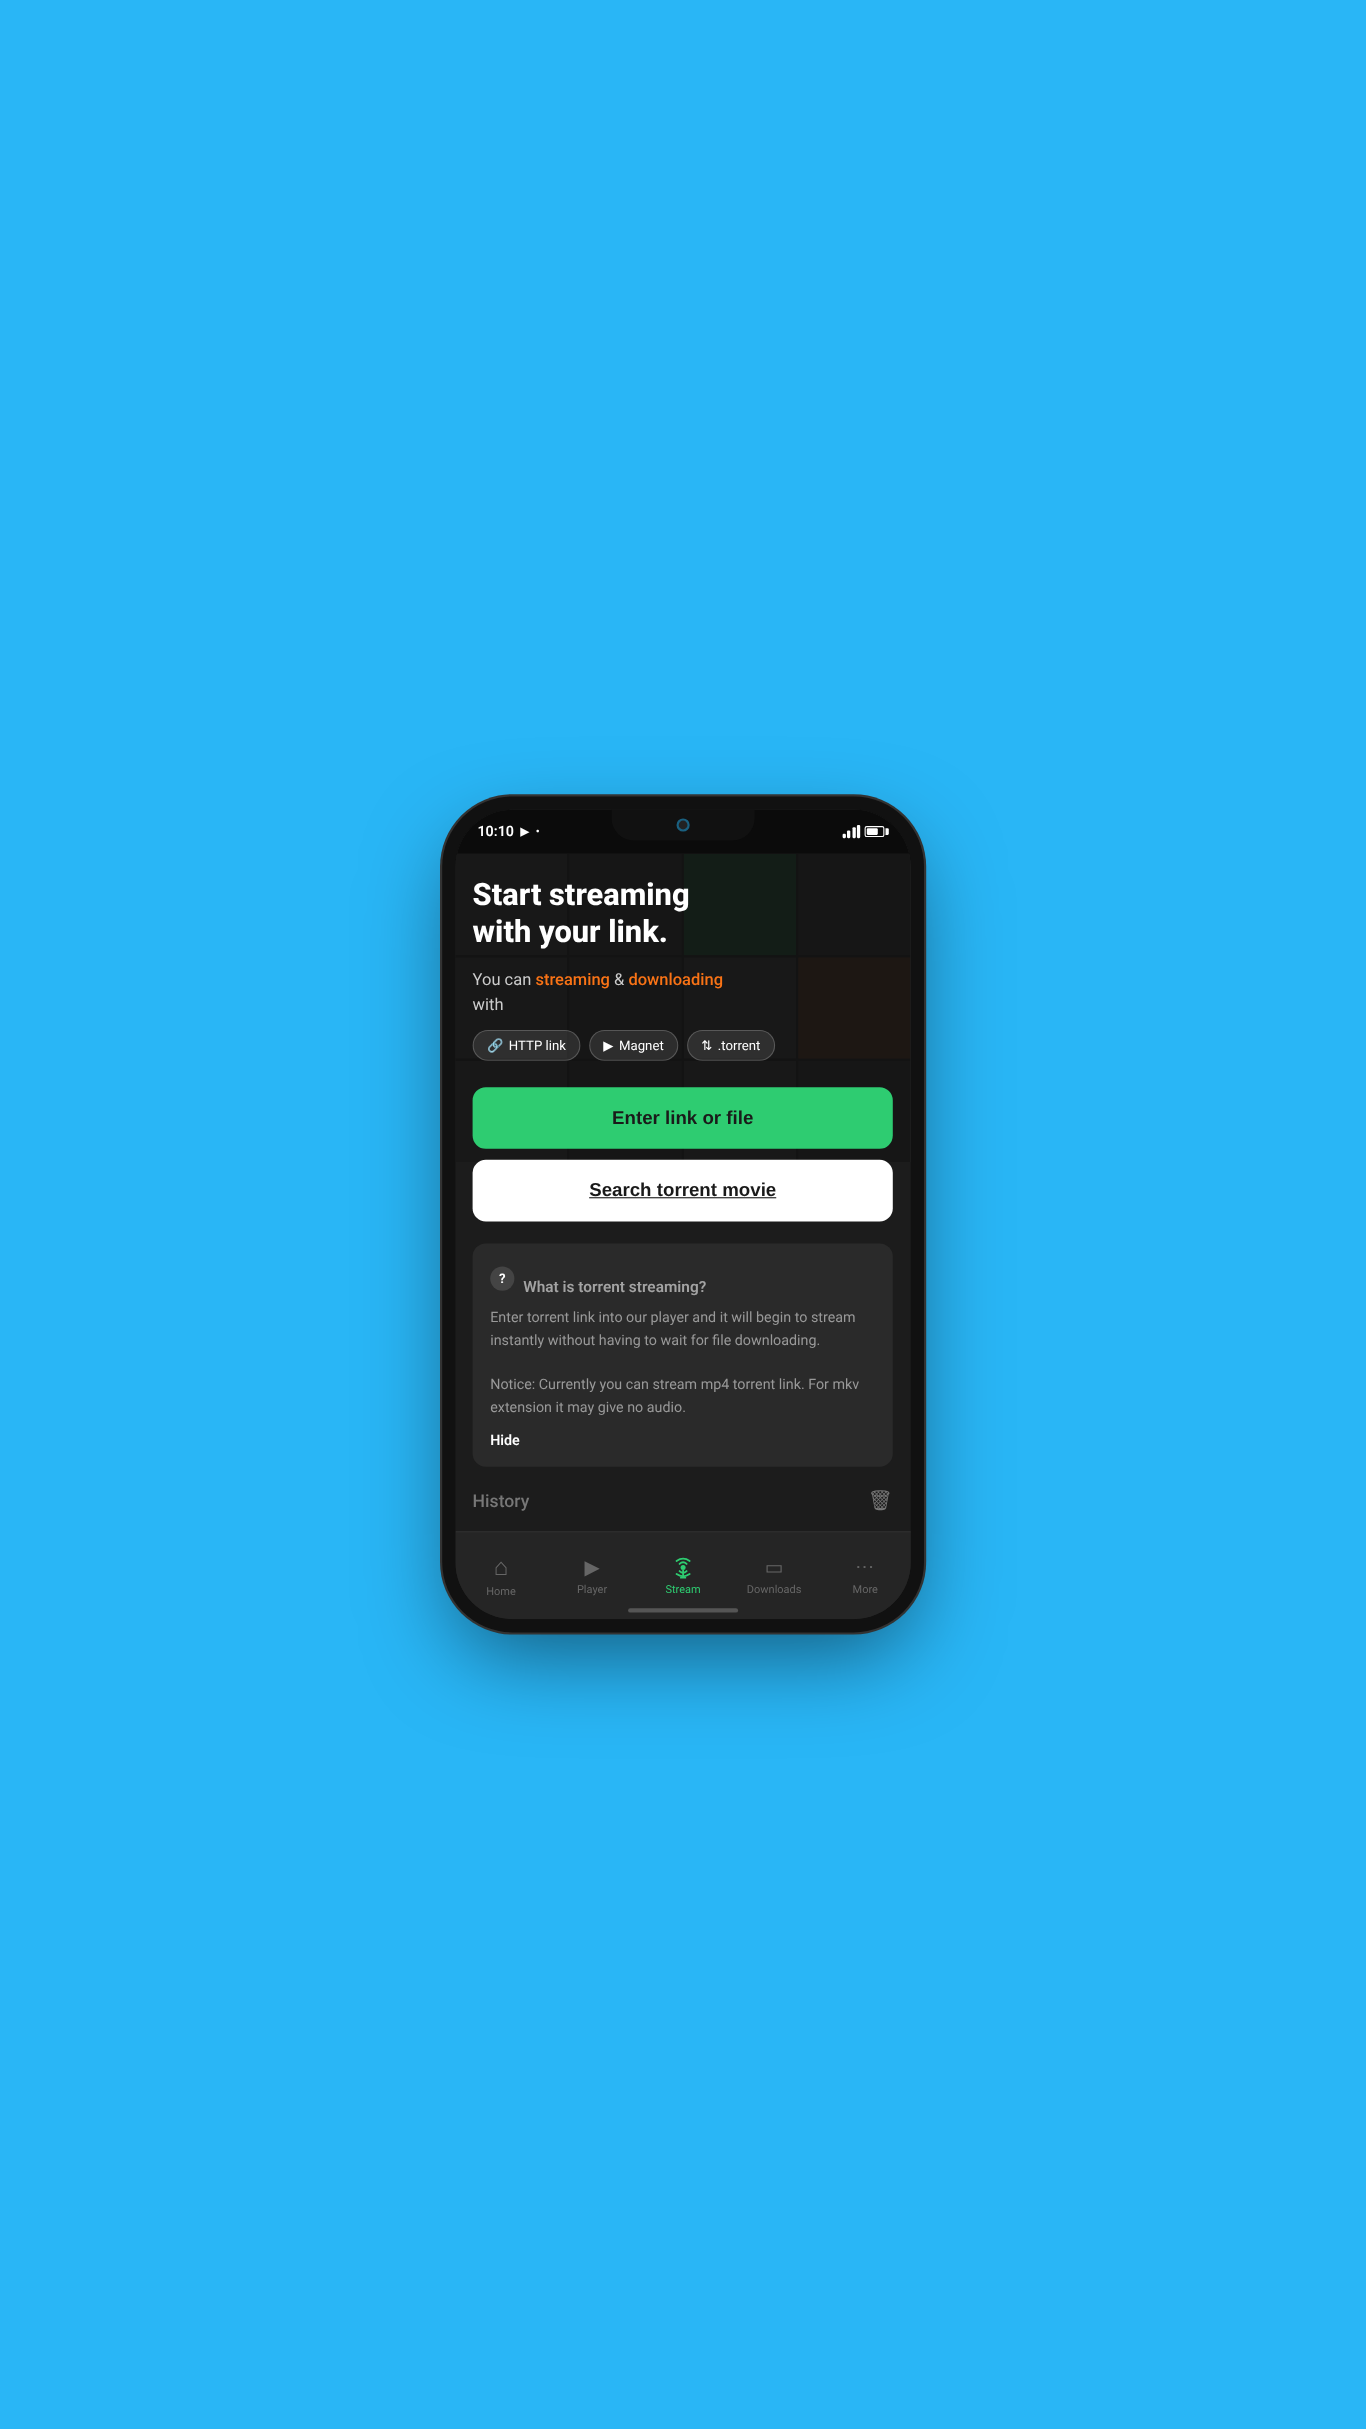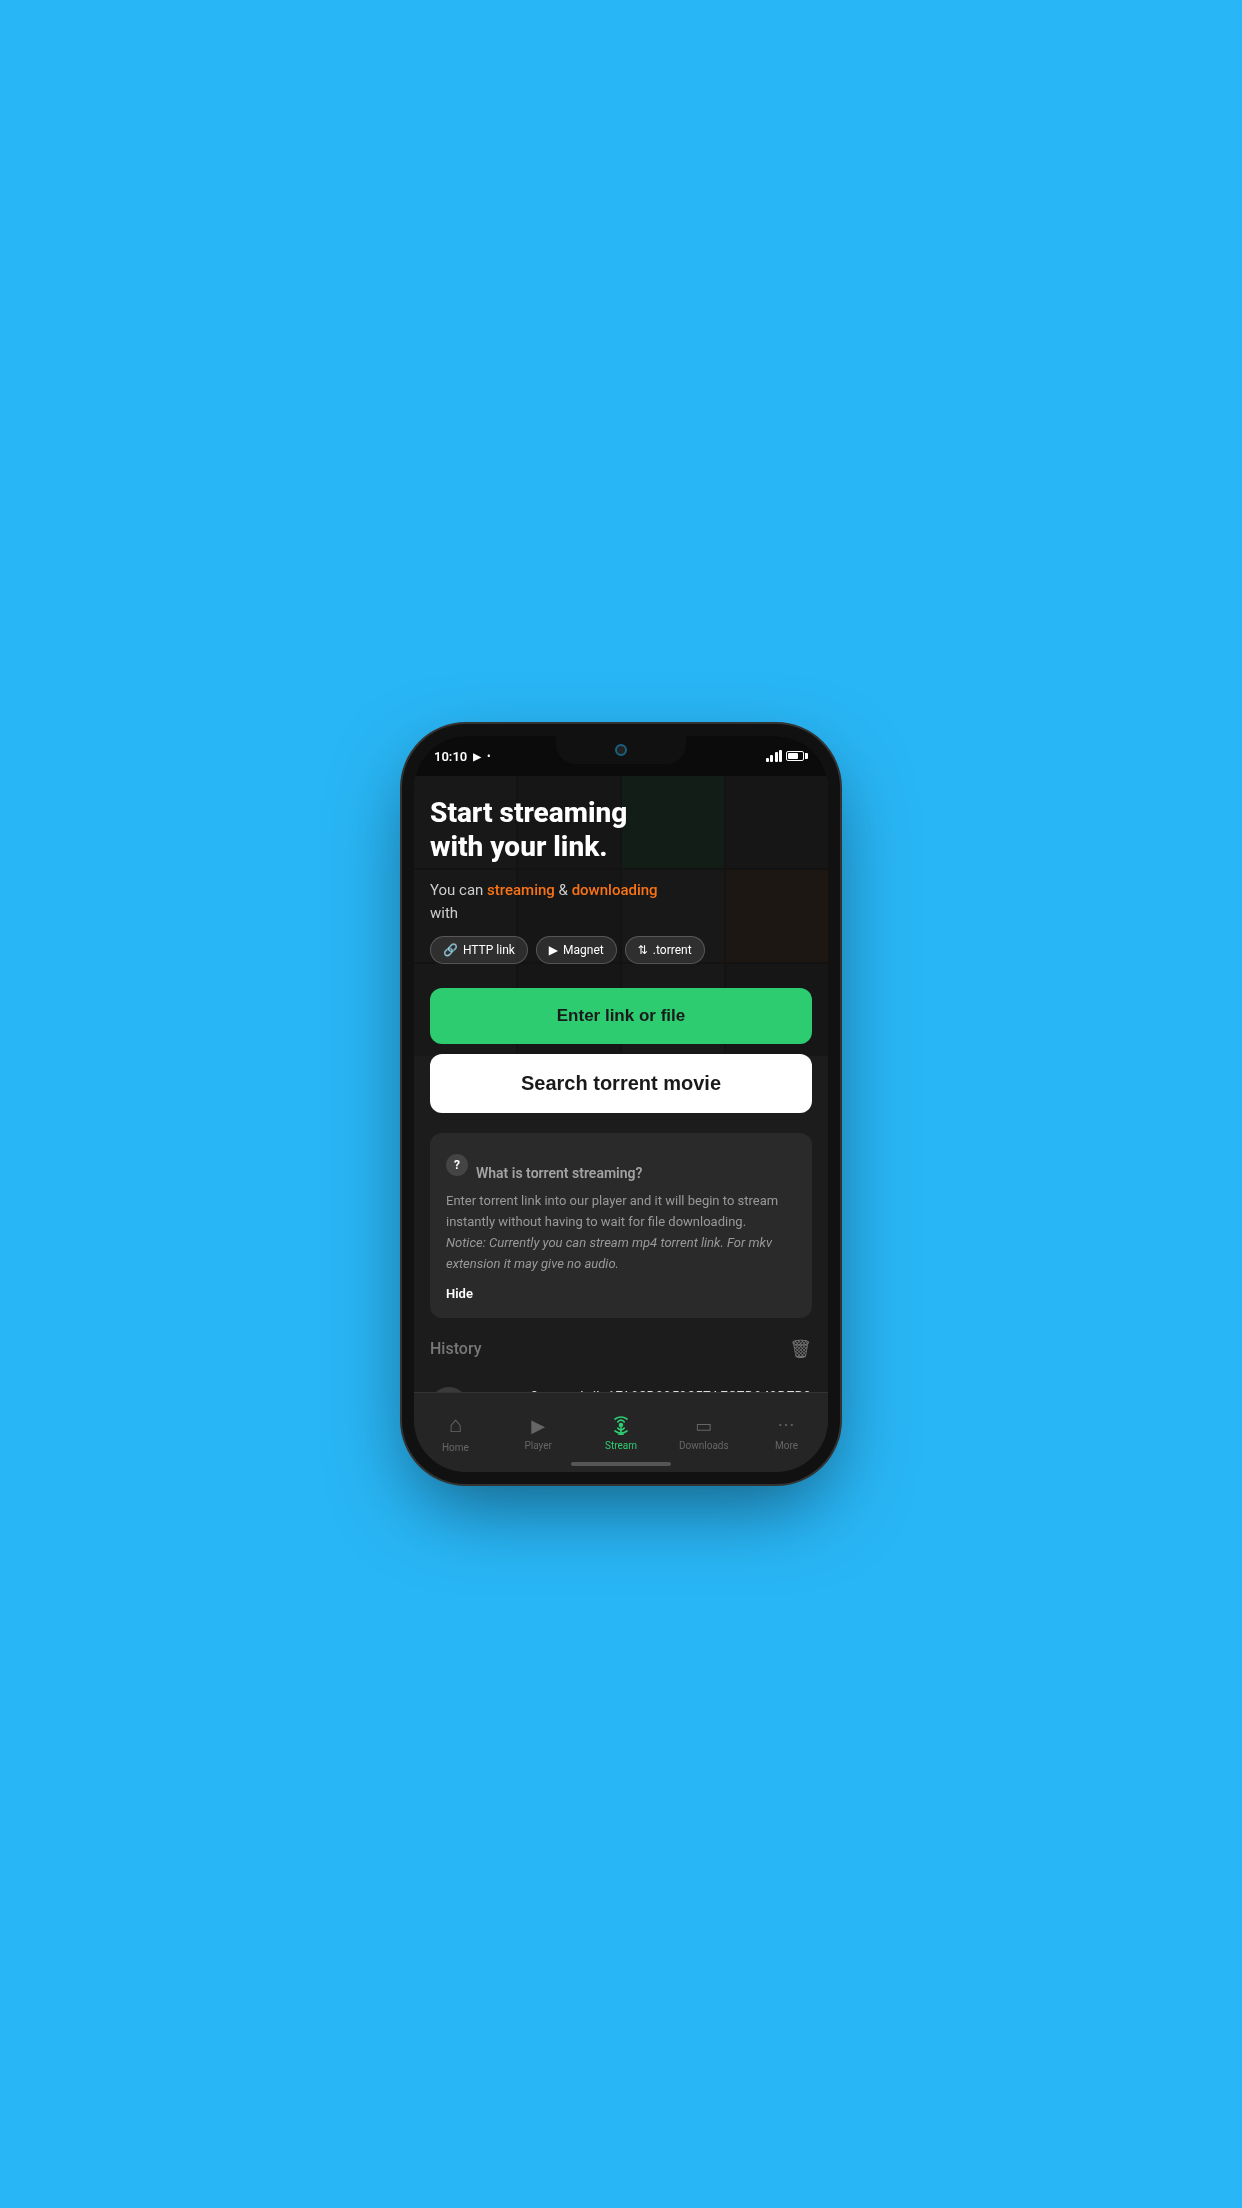--- a/index.html
+++ b/index.html
@@ -206,26 +206,27 @@
       margin-bottom: 10px;
       text-align: center;
     }
 
     .btn-search-torrent {
       width: 100%;
       padding: 18px;
       background: white;
       border: none;
       border-radius: 12px;
-      font-size: 20px;
+      font-size: 17px;
       font-weight: 600;
       color: #1a1a1a;
       cursor: pointer;
       margin-bottom: 20px;
       text-align: center;
+      text-decoration: underline;
     }
 
     .info-card {
       background: #2a2a2a;
       border-radius: 12px;
       padding: 16px;
       margin-bottom: 20px;
     }
 
     .info-card-header {
@@ -492,21 +493,21 @@
 
         <button class="btn-search-torrent">Search torrent movie</button>
 
         
         <div class="info-card">
           <div class="info-card-header">
             <div class="info-icon">?</div>
             <span class="info-title">What is torrent streaming?</span>
           </div>
           <p class="info-text">Enter torrent link into our player and it will begin to stream instantly without having to wait for file downloading.</p>
-          <p class="info-text" style="margin-top:0;font-style:italic;">Notice: Currently you can stream mp4 torrent link. For mkv extension it may give no audio.</p>
+          <p class="info-text" style="margin-top:19px;">Notice: Currently you can stream mp4 torrent link. For mkv extension it may give no audio.</p>
           <span class="info-hide">Hide</span>
         </div>
       </div>
 
       <div class="history-section">
         <div class="history-header">
           <span class="history-label">History</span>
           <span class="history-delete-icon">🗑</span>
         </div>
 

